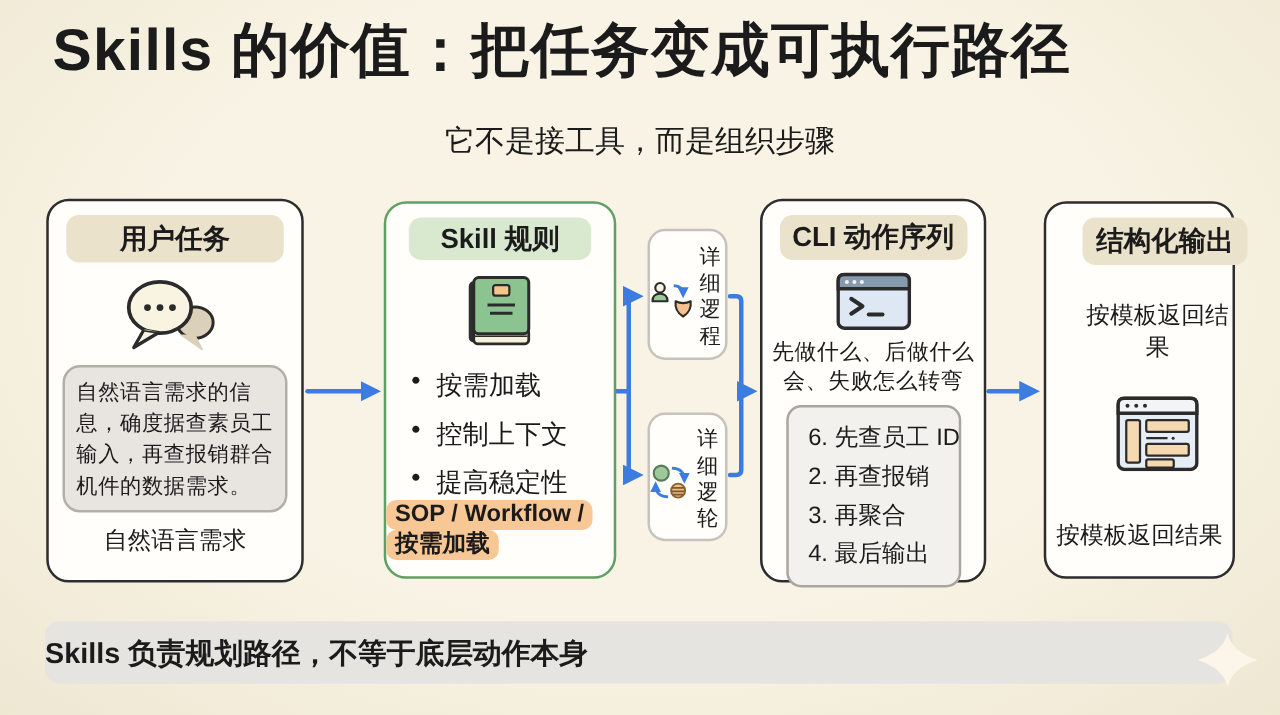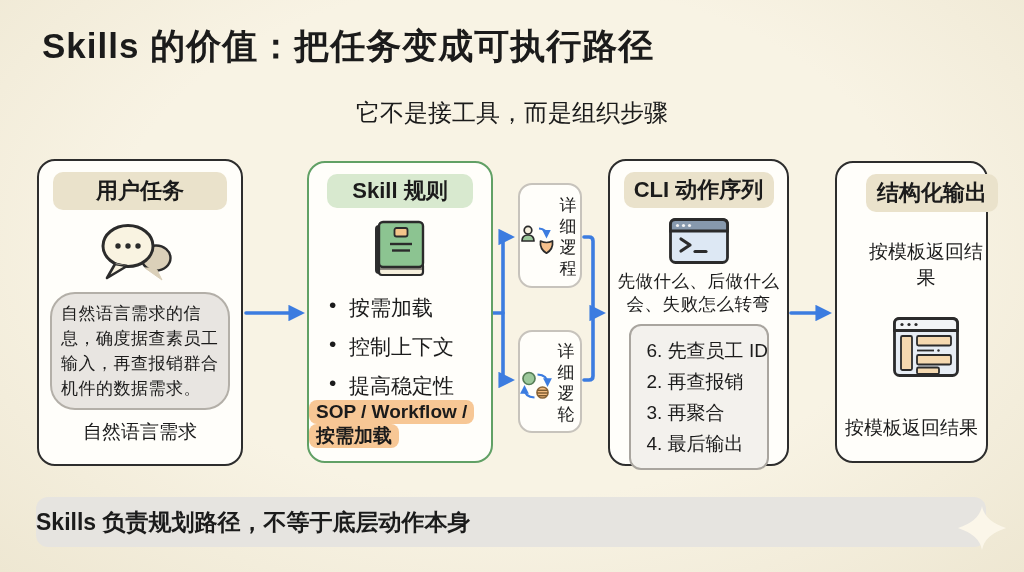--- a/index.html
+++ b/index.html
@@ -1,21 +1,21 @@
 <!DOCTYPE html>
 <html><head>
 <meta charset="utf-8">
 <style>
   html,body{margin:0;padding:0;background:#f5efdf;}
   .canvas{
     position:relative;width:1024px;height:572px;overflow:hidden;
     background:radial-gradient(ellipse at 50% 42%, #f8f3e4 55%, #eee7d2 100%);
     font-family:"Liberation Sans","DejaVu Sans",sans-serif;color:#1b1b1b;
   }
-  .title{position:absolute;left:42px;top:26px;font-size:35px;font-weight:700;letter-spacing:1px;line-height:1.15;}
+  .title{position:absolute;left:42px;top:13px;font-size:47px;font-weight:700;letter-spacing:1px;line-height:1.15;}
   .subtitle{position:absolute;left:0;top:97px;width:1024px;text-align:center;font-size:24px;font-weight:500;}
 
   .box{position:absolute;background:#fffefa;border:2.5px solid #2d2d2d;border-radius:18px;box-sizing:border-box;}
   .box1{left:37px;top:159px;width:206px;height:307px;}
   .box2{left:307px;top:161px;width:186px;height:302px;border-color:#61a065;}
   .box3{left:608px;top:159px;width:181px;height:307px;}
   .box4{left:835px;top:161px;width:153px;height:302px;padding-left:29px;}
 
   .pill{margin:11px auto 0;display:flex;align-items:center;justify-content:center;
         font-weight:700;font-size:22px;border-radius:10px;background:#eae2cb;}
@@ -23,21 +23,21 @@
   .box2 .pill{width:146px;height:34px;background:#d8e9cf;}
   .box3 .pill{width:150px;height:36px;}
   .box4 .pill{width:132px;height:38px;}
 
   .iconrow{display:flex;justify-content:center;}
   .box1 .iconrow{margin-top:12px;}
   .box2 .iconrow{margin-top:12px;}
   .box3 .iconrow{margin-top:10px;}
   .box4 .iconrow{margin-top:26px;}
 
-  .graybox{margin:8px 11px 0;background:#e8e5e1;border:2px solid #b3afa8;border-radius:25px;
+  .graybox{margin:8px 11px 0;background:#e8e5e1;border:2px solid #b3afa8;border-radius:14px;
            padding:7px 9px;font-size:17px;line-height:25px;letter-spacing:.5px;box-sizing:border-box;}
   .caption{text-align:center;margin-top:9px;font-size:19px;}
 
   .bullets{margin:16px 0 0 40px;padding:0;list-style:none;font-size:21px;}
   .bullets li{position:relative;margin-bottom:11px;}
   .bullets li::before{content:"•";position:absolute;left:-20px;top:-1px;}
   .tag{position:absolute;left:0;bottom:13px;width:100%;text-align:left;line-height:22px;}
   .hl{background:#f7c795;border-radius:8px;padding:1px 7px;font-weight:700;font-size:19px;display:inline-block;}
 
   .minibox{position:absolute;left:518px;width:64px;background:#fffefa;border:2px solid #c7c3bc;

